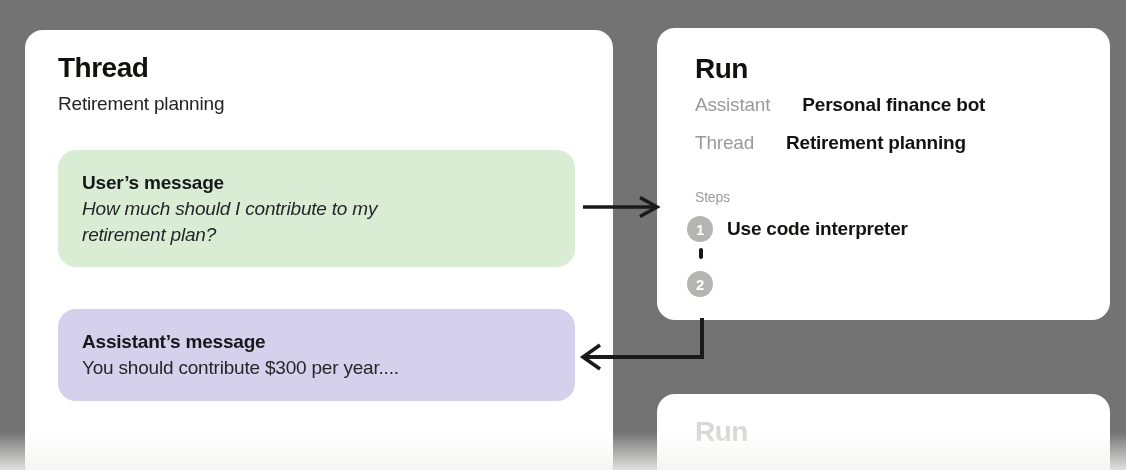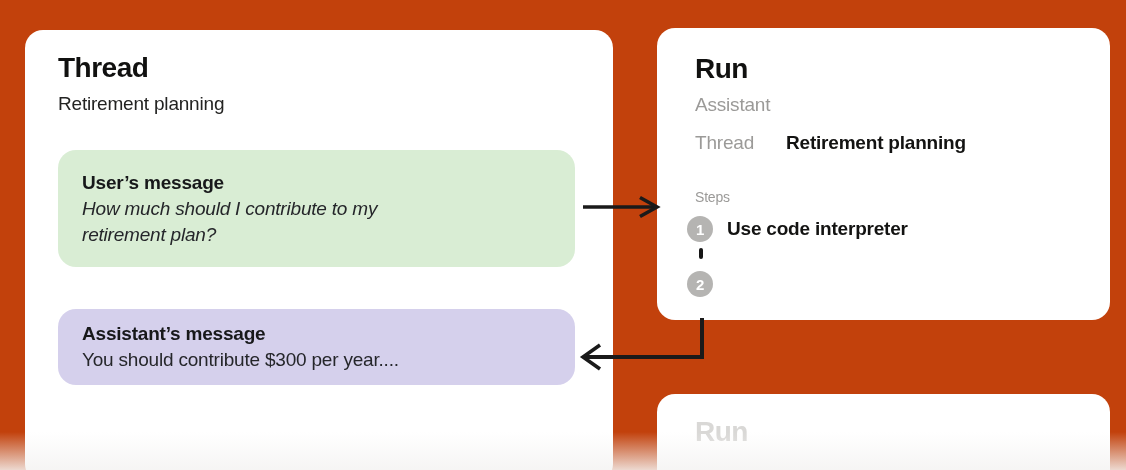--- a/index.html
+++ b/index.html
@@ -3,21 +3,21 @@
 <meta charset="utf-8">
 <style>
   html,body{margin:0;padding:0;}
   body{
     font-family:"Liberation Sans","DejaVu Sans",sans-serif;
     background:#f4f3f2;
     -webkit-font-smoothing:antialiased;
   }
   .canvas{
     position:relative;width:1126px;height:470px;
-    background:#c2410c;overflow:hidden;
+    background:#737373;overflow:hidden;
     letter-spacing:-0.2px;color:#141413;
   }
   .panel{
     position:absolute;background:#ffffff;border-radius:18px;
   }
   .thread-panel{left:25px;top:30px;width:588px;height:452px;}
   .run-panel{left:657px;top:28px;width:453px;height:292px;}
   .next-run-panel{left:657px;top:394px;width:453px;height:100px;}
   .panel-title{
     position:absolute;font-size:28px;font-weight:700;letter-spacing:-0.5px;color:#111110;
@@ -27,21 +27,21 @@
   .next-run-title{left:38px;top:22px;color:#d9d8d6;}
   .thread-subtitle{
     position:absolute;left:33px;top:63px;font-size:19px;color:#232322;
   }
   .bubble{
     position:absolute;left:33px;width:517px;border-radius:18px;
     display:flex;flex-direction:column;justify-content:center;
     padding:8px 24px;box-sizing:border-box;
   }
   .user-bubble{top:120px;height:117px;background:#d9edd4;}
-  .assistant-bubble{top:279px;height:76px;background:#d5d0ec;}
+  .assistant-bubble{top:279px;height:92px;background:#d5d0ec;}
   .bubble-title{font-size:19px;font-weight:700;line-height:26px;color:#17181a;}
   .bubble-body{font-size:19px;line-height:26px;color:#25262a;}
   .user-bubble .bubble-body{max-width:370px;font-style:italic;}
   .field-row{
     position:absolute;left:38px;display:flex;align-items:baseline;gap:32px;
     font-size:19px;white-space:nowrap;
   }
   .field-row.assistant-row{top:66px;}
   .field-row.thread-row{top:104px;}
   .field-label{color:#9b9a98;}
@@ -91,20 +91,21 @@
       <div class="bubble-title">Assistant’s message</div>
       <div class="bubble-body">You should contribute $300 per year....</div>
     </div>
   </div>
 
   <div class="panel run-panel">
     <div class="panel-title run-title">Run</div>
 
     <div class="field-row assistant-row">
       <span class="field-label">Assistant</span>
+      <span class="field-value">Personal finance bot</span>
     </div>
 
     <div class="field-row thread-row">
       <span class="field-label">Thread</span>
       <span class="field-value">Retirement planning</span>
     </div>
 
     <div class="steps-label">Steps</div>
 
     <div class="step-row step-1">

